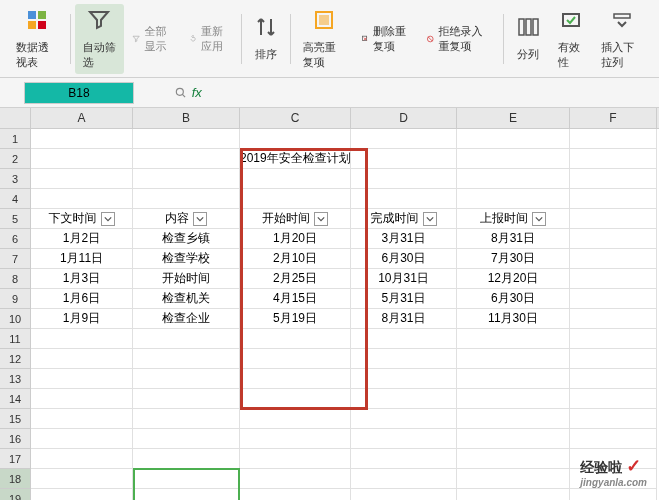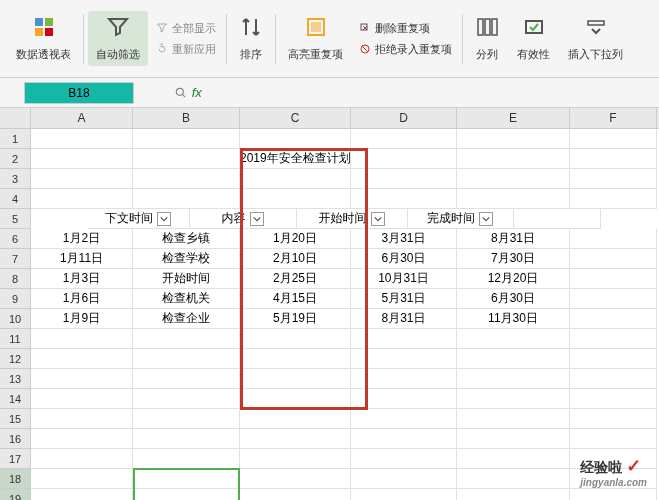--- a/index.html
+++ b/index.html
@@ -5,21 +5,21 @@
     * { box-sizing: border-box; margin: 0; padding: 0; }
     body { font-family: "Microsoft YaHei", Arial, sans-serif; font-size: 12px; background: #f0f0f0; width: 659px; height: 500px; overflow: hidden; position: relative; }
     
     .ribbon { background: #f5f5f5; border-bottom: 1px solid #d0d0d0; height: 78px; display: flex; align-items: center; padding: 4px 8px; gap: 2px; }
     .ribbon-group { display: flex; flex-direction: column; align-items: center; padding: 4px 8px; gap: 8px; cursor: pointer; border-radius: 3px; }
     .ribbon-group.active { background: #d8e6d8; }
     .ribbon-icon { width: 24px; height: 24px; display: flex; align-items: center; justify-content: center; }
     .ribbon-label { font-size: 11px; color: #333; }
     .ribbon-sep { width: 1px; height: 50px; background: #d0d0d0; margin: 0 2px; }
     .ribbon-small { display: flex; align-items: center; gap: 4px; padding: 2px 6px; font-size: 11px; color: #888; cursor: pointer; }
-    .ribbon-small-group { display: flex; flex-direction: column; gap: 2px; }
+    .ribbon-small-group { display: flex; flex-direction: row; gap: 2px; }
     
     .namebox-row { display: flex; align-items: center; background: #f5f5f5; border-bottom: 1px solid #d0d0d0; height: 30px; padding: 0 4px; }
     .namebox { width: 110px; height: 22px; background: #14b8a6; border: 1px solid #ccc; padding: 0 6px; font-size: 12px; text-align: center; margin-left: 20px; }
     .fx-label { margin-left: 40px; color: #15803d; font-style: italic; font-size: 13px; text-align: center; }
     
     .sheet { position: relative; background: white; }
     .grid-header { display: flex; background: #e8e8e8; border-bottom: 1px solid #ccc; }
     .corner { width: 31px; height: 20px; border-right: 1px solid #ccc; background: #e8e8e8; }
     .col-header { height: 20px; border-right: 1px solid #ccc; display: flex; align-items: center; justify-content: center; font-size: 12px; color: #333; background: #e8e8e8; }
     .grid-body { display: flex; }
@@ -250,20 +250,28 @@
             </span>
           </div>
           <div class="cell col-D">
             <span>完成时间</span>
             <span class="filter-btn">
               <svg viewBox="0 0 10 10">
                 <path d="M1 3l4 4 4-4" stroke="#555" fill="none" stroke-width="1.5"></path>
               </svg>
             </span>
           </div>
+          <div class="cell col-E">
+            <span>上报时间</span>
+            <span class="filter-btn">
+              <svg viewBox="0 0 10 10">
+                <path d="M1 3l4 4 4-4" stroke="#555" fill="none" stroke-width="1.5"></path>
+              </svg>
+            </span>
+          </div>
           <div class="cell col-F"></div>
         </div>
         <div class="cell-row">
           <div class="cell col-A">1月2日</div>
           <div class="cell col-B">检查乡镇</div>
           <div class="cell col-C">1月20日</div>
           <div class="cell col-D">3月31日</div>
           <div class="cell col-E">8月31日</div>
           <div class="cell col-F"></div>
         </div>

